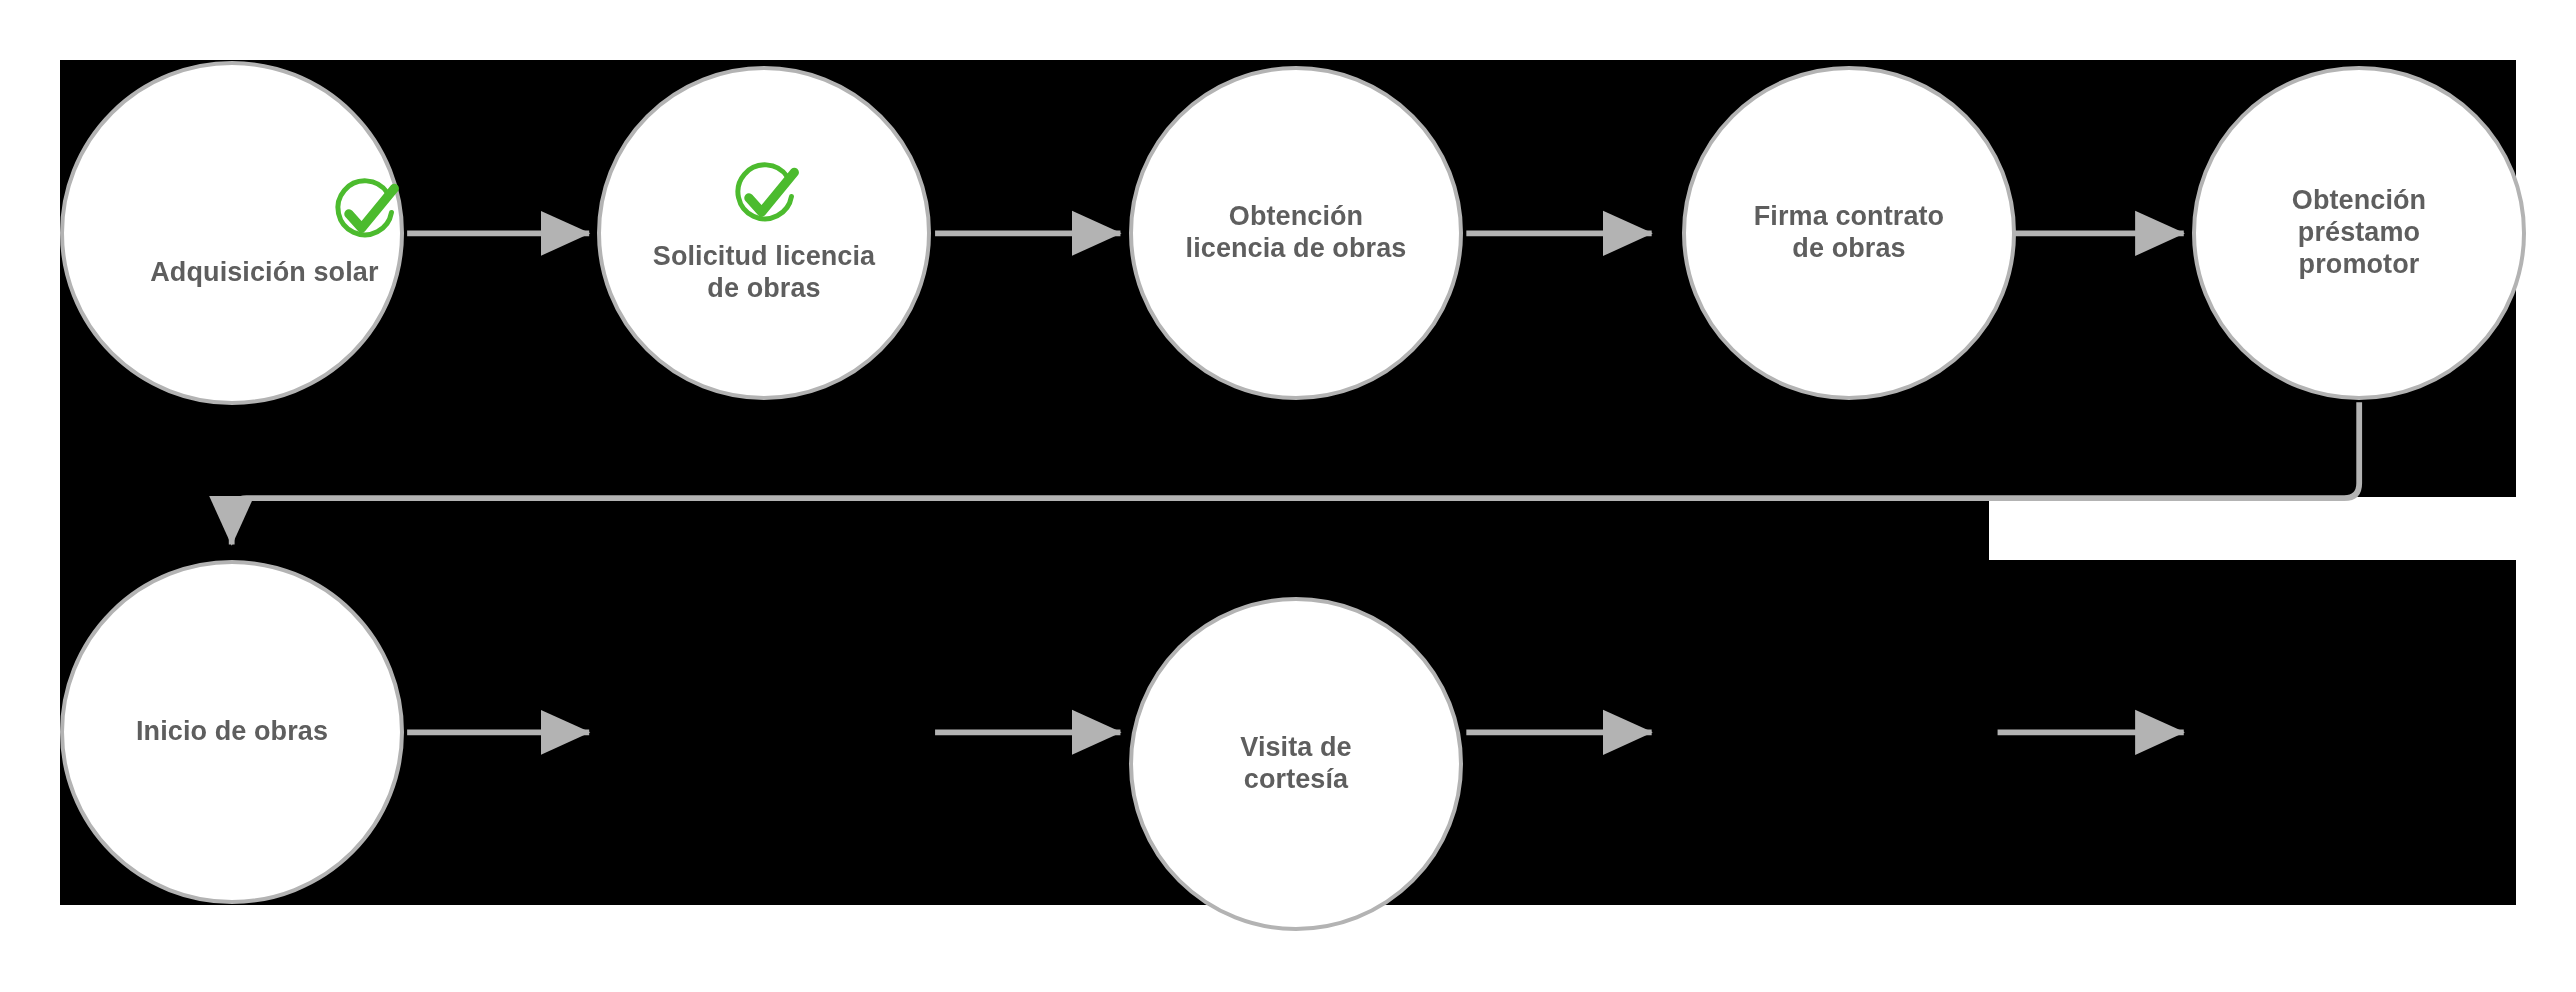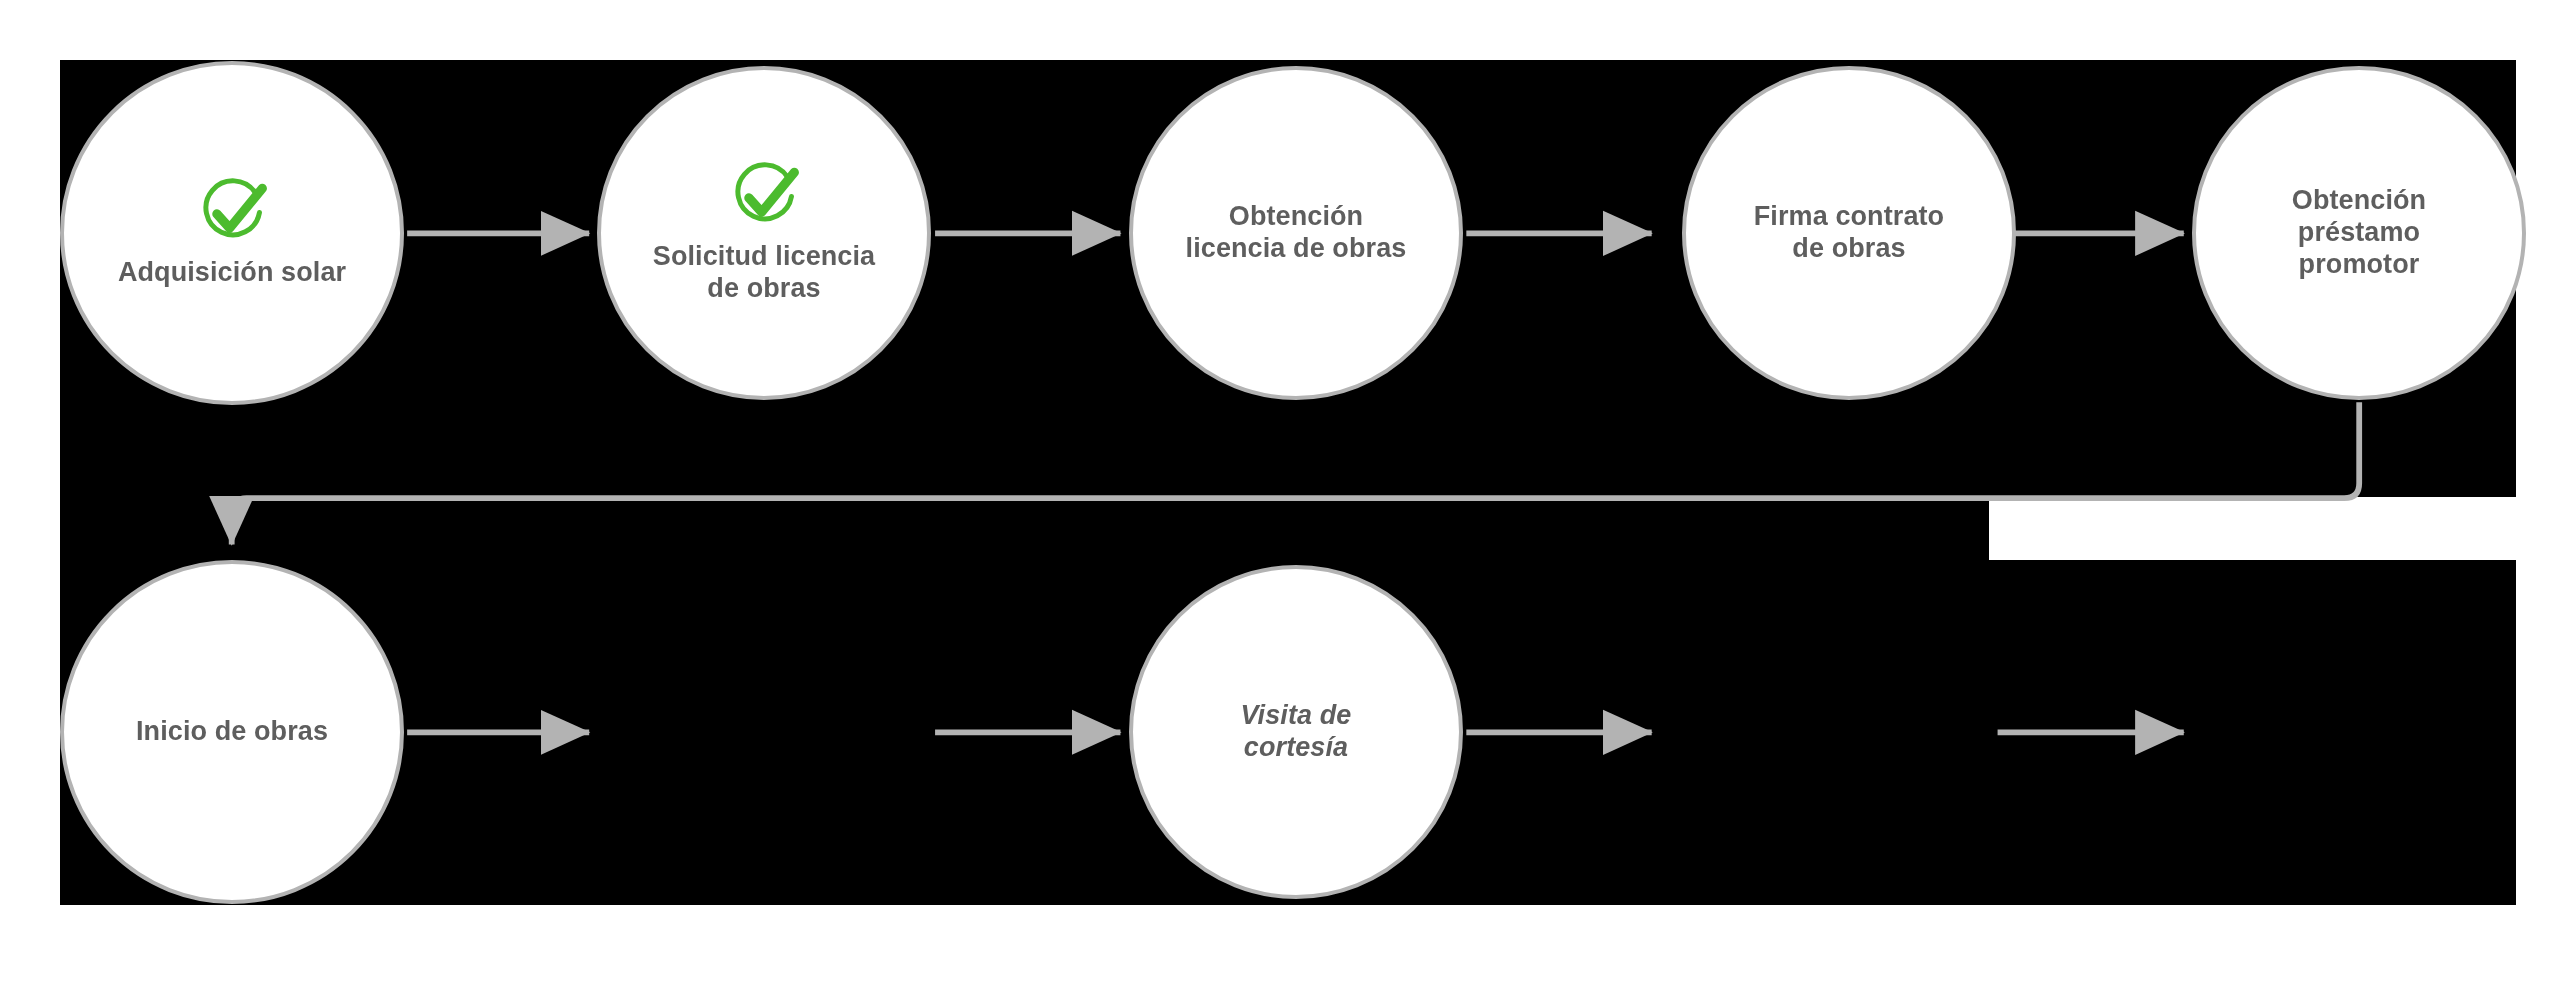--- a/index.html
+++ b/index.html
@@ -99,21 +99,21 @@
     <line x1="2414" y1="282" x2="2639" y2="282" stroke="#b3b3b3" stroke-width="7" marker-end="url(#arrowhead)"></line>
 
     <path d="M 2851,486 L 2851,584 Q 2851,602 2833,602 L 298,602 Q 280,602 280,620 L 280,658" fill="none" stroke="#b3b3b3" stroke-width="7" marker-end="url(#arrowhead-down)"></path>
 
     <line x1="492" y1="885" x2="712" y2="885" stroke="#b3b3b3" stroke-width="7" marker-end="url(#arrowhead)"></line>
     <line x1="1130" y1="885" x2="1354" y2="885" stroke="#b3b3b3" stroke-width="7" marker-end="url(#arrowhead)"></line>
     <line x1="1772" y1="885" x2="1996" y2="885" stroke="#b3b3b3" stroke-width="7" marker-end="url(#arrowhead)"></line>
     <line x1="2414" y1="885" x2="2639" y2="885" stroke="#b3b3b3" stroke-width="7" marker-end="url(#arrowhead)"></line>
   </svg>
 
-  <div class="node has-check" id="n-r1-0" style="left: 60px; top: 61px; width: 344px; height: 344px;">
+  <div class="node has-check" id="n-r1-0" style="left: 60px; top: 61px; width: 344px; height: 344px; align-items: flex-end;">
     <span class="check-wrap">
       <svg viewBox="0 0 100 100" width="71" height="71">
         <path d="M82,22 A38,38 0 1 0 88,50" fill="none" stroke="#4cbb2e" stroke-width="7" stroke-linecap="round"></path>
         <path d="M28,52 L46,72 L92,16" fill="none" stroke="#4cbb2e" stroke-width="13" stroke-linecap="round" stroke-linejoin="round"></path>
       </svg>
     </span>
     <span class="label">Adquisición solar</span>
   </div>
 
   <div class="node has-check" id="n-r1-1" style="left: 597px; top: 66px; width: 334px; height: 334px; align-items: center;">
@@ -141,21 +141,21 @@
     <span class="label">Obtención
 préstamo
 promotor</span>
   </div>
 
   <div class="node" id="n-r2-0" style="left: 60px; top: 560px; width: 344px; height: 344px;">
     <span class="label">Inicio de obras</span>
   </div>
 
 
-  <div class="node" id="n-r2-2" style="left: 1129px; top: 565px; width: 334px; height: 334px; font-style: italic;">
+  <div class="node" id="n-r2-2" style="left: 1129px; top: 597px; width: 334px; height: 334px;">
     <span class="label">Visita de
 cortesía</span>
   </div>
 
 
 
 </div>
 
 
 </body></html>

